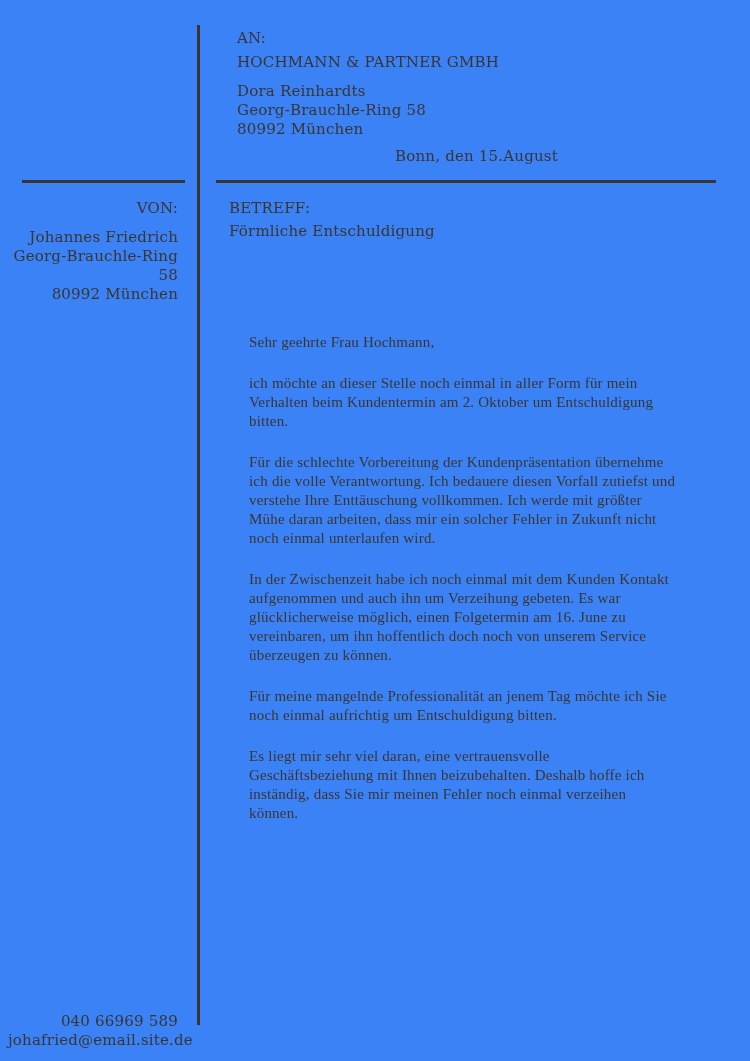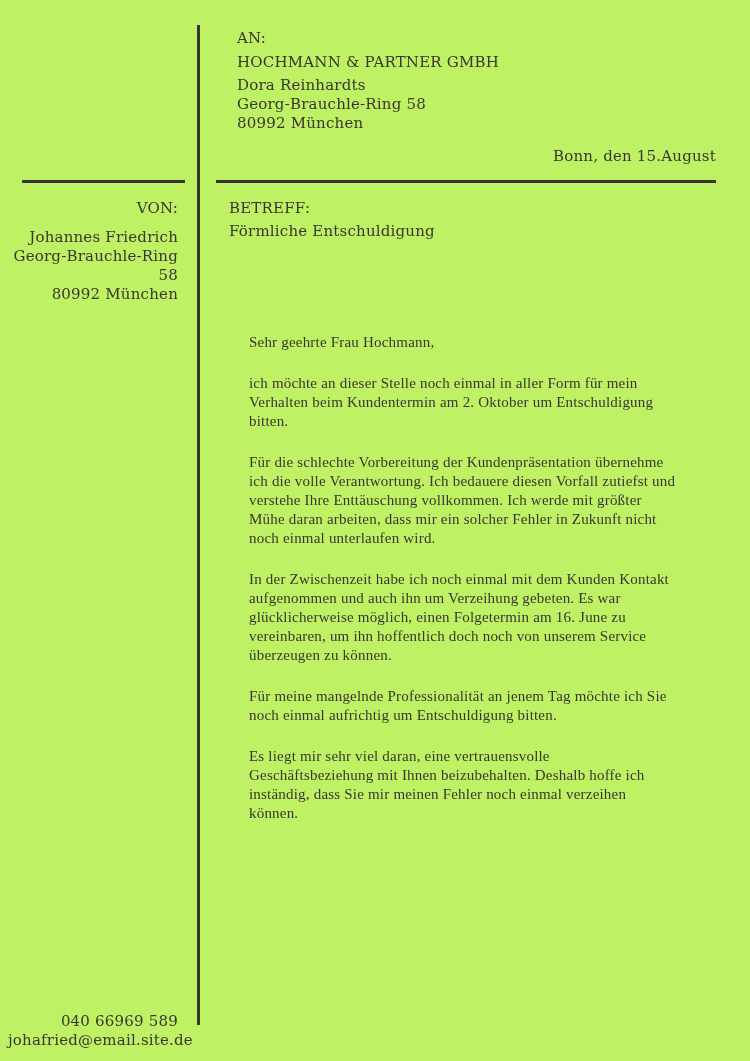--- a/index.html
+++ b/index.html
@@ -1,20 +1,20 @@
 <!DOCTYPE html>
 <html><head>
 <meta charset="utf-8">
 <style>
   html, body { margin: 0; padding: 0; }
   .page {
     position: relative;
     width: 750px;
     height: 1061px;
-    background: #bef264;
+    background: #3b82f6;
     font-family: "DejaVu Serif", serif;
     color: #3b3530;
     overflow: hidden;
   }
   .vline {
     position: absolute;
     left: 197px;
     top: 25px;
     width: 3px;
     height: 1000px;
@@ -26,28 +26,28 @@
     height: 3px;
     background: #3a3531;
   }
   .rule-left { left: 22px; width: 163px; }
   .rule-main { left: 216px; width: 500px; }
 
   .txt { font-size: 15px; line-height: 19px; letter-spacing: 0.2px; }
 
   .recipient-block { position: absolute; left: 237px; top: 29px; }
   .recipient-block .label { margin-bottom: 5px; }
-  .recipient-block .company { margin-bottom: 4px; }
+  .recipient-block .company { margin-bottom: 10px; }
 
   .date-line {
     position: absolute;
     left: 237px;
     top: 147px;
     width: 479px;
-    text-align: right;
+    text-align: center;
   }
 
   .sender-block {
     position: absolute;
     left: 8px;
     top: 199px;
     width: 170px;
     text-align: right;
   }
   .sender-block .label { margin-bottom: 10px; }

